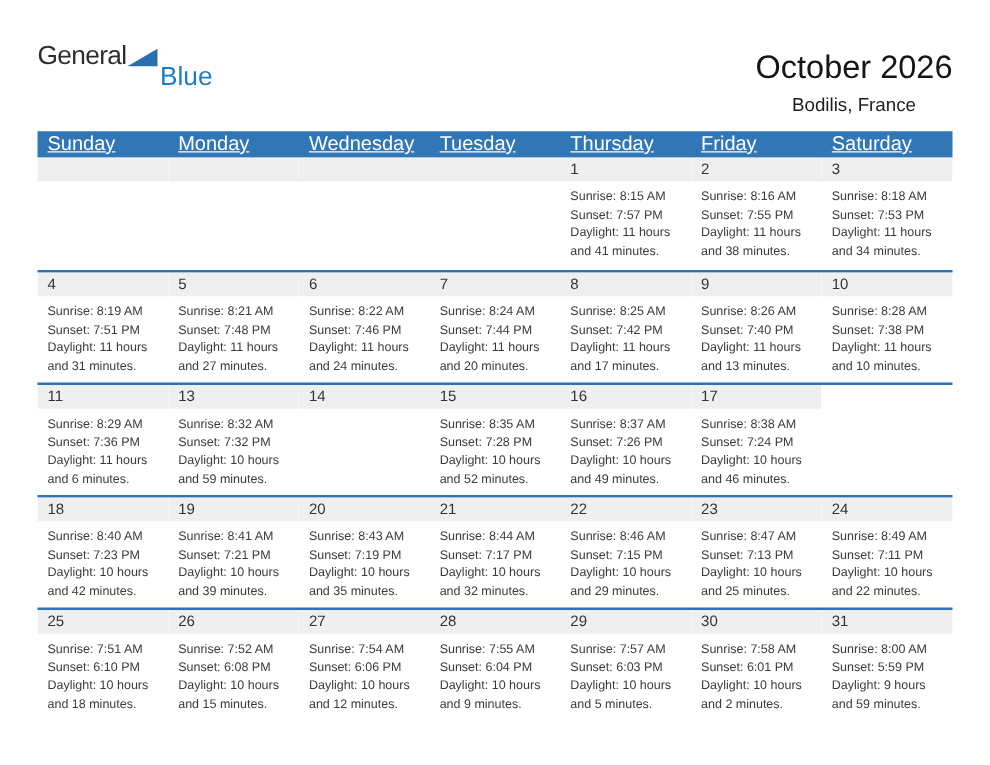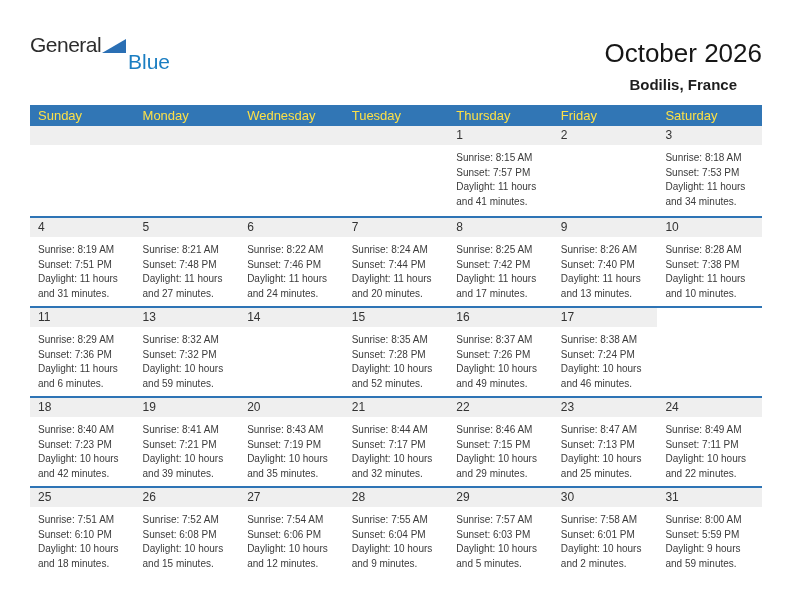--- a/index.html
+++ b/index.html
@@ -15,30 +15,30 @@
   .logo-line1 { display:flex; align-items:flex-end; }
   .logo-general { font-size:21px; color:#2d2d2d; letter-spacing:-0.5px; line-height:22px;text-align:right; }
   .logo-triangle {
     width:0; height:0; margin-left:1px; margin-bottom:3px;
     border-left:24px solid transparent;
     border-bottom:14px solid var(--triangle, #2a6fb4);
   }
   .logo-blue { font-size:21px; color:var(--logo-blue, #1b7ec2); line-height:20px; margin:-4px 0 0 44px;text-align:right; }
   .title-block { text-align:center; padding-top:4px; }
   .cal-title { font-size:26px; color:#161616; line-height:30px; }
-  .cal-subtitle { font-size:15px; color:#1d1d1d; line-height:18px; margin-top:8px;font-weight:bold; }
+  .cal-subtitle { font-size:15px; color:#1d1d1d; line-height:18px; margin-top:8px; }
   
   .calendar { margin-top:11px; }
   .weekday-header {
     display:grid; grid-template-columns:repeat(7, 1fr);
     background:var(--accent, #3176b5); height:21px;
   }
   .weekday {
-    color:#fde047; font-size:13px; line-height:21px; padding-left:8px;
-    overflow:hidden; white-space:nowrap;
+    color:#ffffff; font-size:16px; line-height:21px; padding-left:8px;
+    overflow:hidden; white-space:nowrap;text-decoration:underline;
   }
   .week-row {
     display:grid; grid-template-columns:repeat(7, 1fr);
     height:90px; border-top:2px solid var(--row-line, #2e74b5);
   }
   .week-row:first-child { border-top:none; height:90px; }
   .day-cell { overflow:hidden; }
   .day-num {
     height:19px; line-height:19px; background:var(--strip, #efefef);
     font-size:12px; color:#333; padding-left:8px;
@@ -92,20 +92,25 @@
           <div class="day-cell">
             <div class="day-num">1</div>
             <div class="cell-body">
               <div class="cell-line">Sunrise: 8:15 AM</div>
               <div class="cell-line">Sunset: 7:57 PM</div>
               <div class="cell-line">Daylight: 11 hours and 41 minutes.</div>
             </div>
           </div>
           <div class="day-cell">
             <div class="day-num">2</div>
+            <div class="cell-body">
+              <div class="cell-line">Sunrise: 8:16 AM</div>
+              <div class="cell-line">Sunset: 7:55 PM</div>
+              <div class="cell-line">Daylight: 11 hours and 38 minutes.</div>
+            </div>
           </div>
           <div class="day-cell">
             <div class="day-num">3</div>
             <div class="cell-body">
               <div class="cell-line">Sunrise: 8:18 AM</div>
               <div class="cell-line">Sunset: 7:53 PM</div>
               <div class="cell-line">Daylight: 11 hours and 34 minutes.</div>
             </div>
           </div>
         </div>

